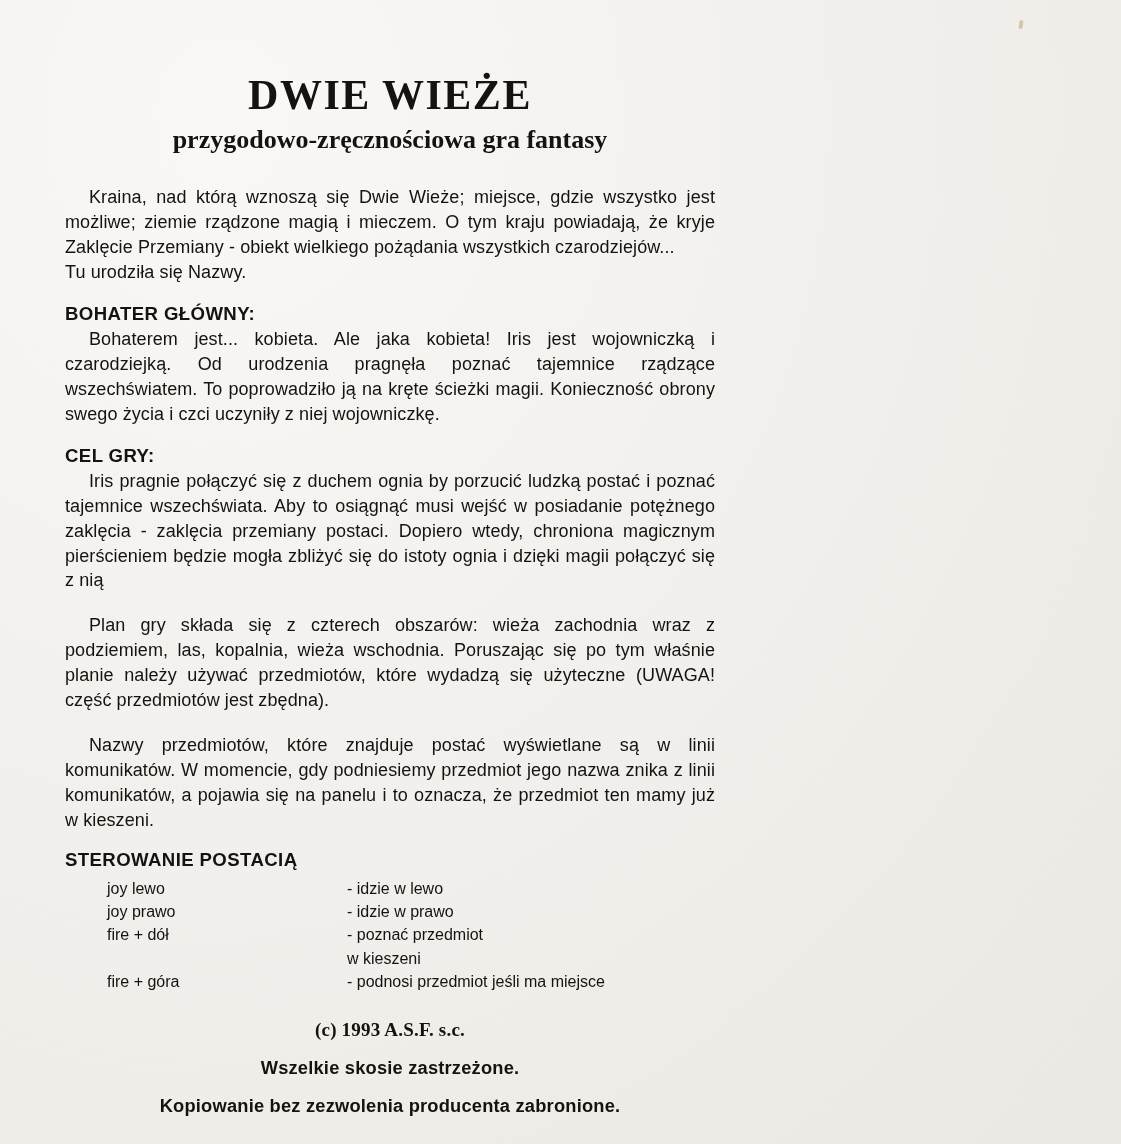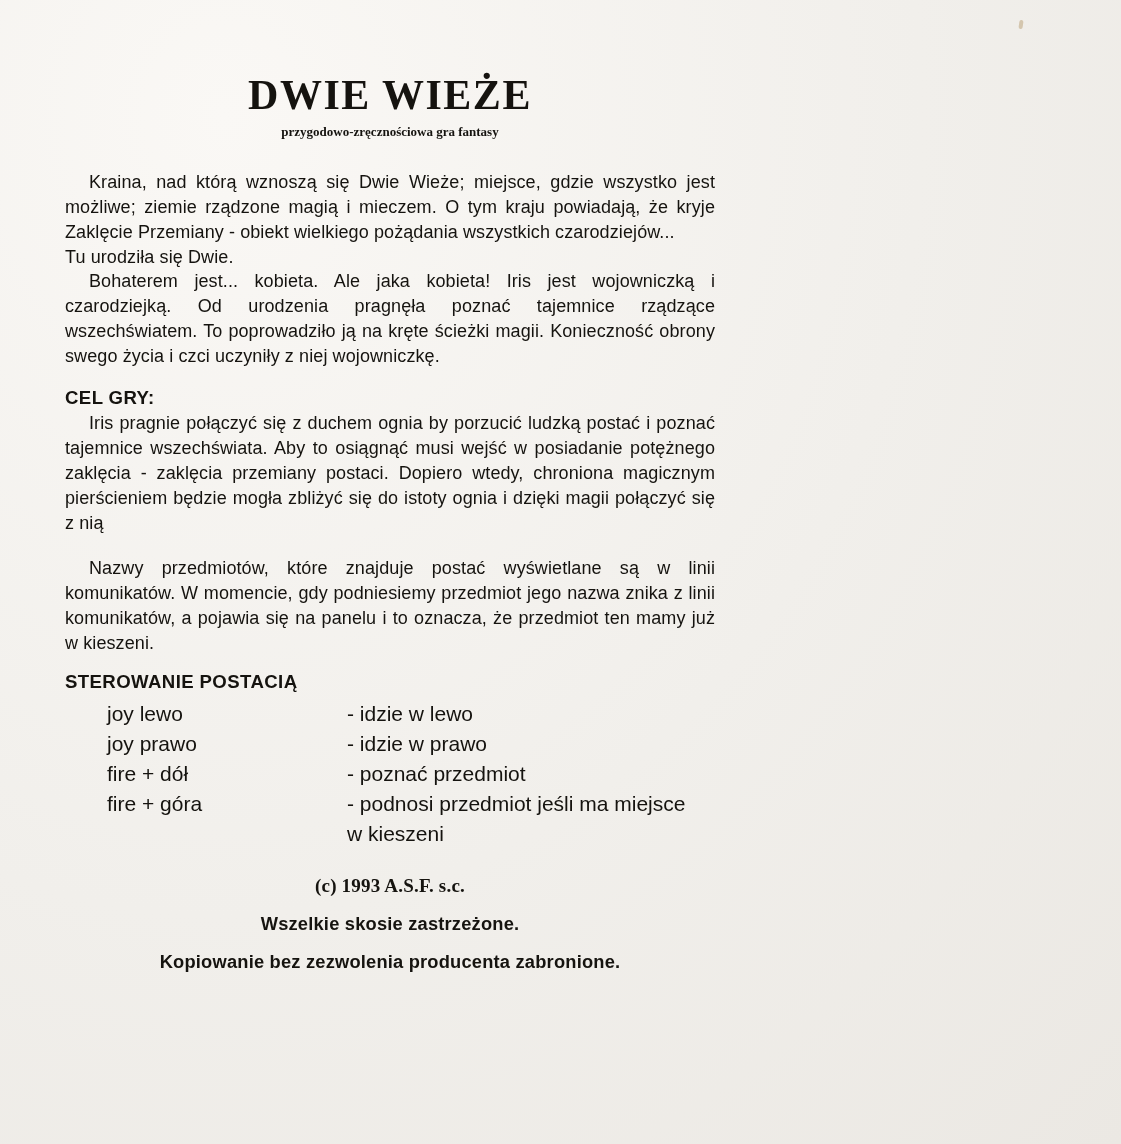--- a/index.html
+++ b/index.html
@@ -51,21 +51,21 @@
     font-weight: bold;
     font-size: 42px;
     letter-spacing: 1.5px;
     text-align: center;
     margin: 0 0 6px 0;
     line-height: 1.1;
   }
   h2.subtitle {
     font-family: "Liberation Serif", serif;
     font-weight: bold;
-    font-size: 13px;
+    font-size: 26px;
     text-align: center;
     margin: 0 0 30px 0;
     line-height: 1.2;
   }
   p.para {
     font-size: 18px;
     line-height: 1.385;
     margin: 0 0 0 0;
     text-align: justify;
     text-justify: inter-word;
@@ -85,21 +85,21 @@
     font-weight: bold;
     margin: 18px 0 2px 0;
     letter-spacing: 0.4px;
   }
   h3.section.tight {
     margin-top: 16px;
   }
   table.controls {
     margin: 6px 0 0 42px;
     border-collapse: collapse;
-    font-size: 21px;
+    font-size: 16px;
   }
   table.controls td {
     padding: 1px 0;
     vertical-align: top;
     line-height: 1.33;
   }
   table.controls td.key {
     width: 232px;
     padding-right: 8px;
   }
@@ -125,53 +125,55 @@
 <div class="paper"></div>
 <div class="speck"></div>
 
 <div class="sheet">
   <div class="content">
 
     <h1 class="title">DWIE WIEŻE</h1>
     <h2 class="subtitle">przygodowo-zręcznościowa gra fantasy</h2>
 
     <p class="para indent">Kraina, nad którą wznoszą się Dwie Wieże; miejsce, gdzie wszystko jest możliwe; ziemie rządzone magią i mieczem. O tym kraju powiadają, że kryje Zaklęcie Przemiany - obiekt wielkiego pożądania wszystkich czarodziejów...</p>
-    <p class="para nojust">Tu urodziła się Dwie.</p>
+    <p class="para nojust">Tu urodziła się Nazwy.</p>
 
+    <h3 class="section">BOHATER GŁÓWNY:</h3>
     <p class="para indent">Bohaterem jest... kobieta. Ale jaka kobieta! Iris jest wojowniczką i czarodziejką. Od urodzenia pragnęła poznać tajemnice rządzące wszechświatem. To poprowadziło ją na kręte ścieżki magii. Konieczność obrony swego życia i czci uczyniły z niej wojowniczkę.</p>
 
     <h3 class="section">CEL GRY:</h3>
     <p class="para indent">Iris pragnie połączyć się z duchem ognia by porzucić ludzką postać i poznać tajemnice wszechświata. Aby to osiągnąć musi wejść w posiadanie potężnego zaklęcia - zaklęcia przemiany postaci. Dopiero wtedy, chroniona magicznym pierścieniem będzie mogła zbliżyć się do istoty ognia i dzięki magii połączyć się z nią</p>
 
+    <p class="para indent gap">Plan gry składa się z czterech obszarów: wieża zachodnia wraz z podziemiem, las, kopalnia, wieża wschodnia. Poruszając się po tym właśnie planie należy używać przedmiotów, które wydadzą się użyteczne (UWAGA! część przedmiotów jest zbędna).</p>
 
     <p class="para indent gap">Nazwy przedmiotów, które znajduje postać wyświetlane są w linii komunikatów. W momencie, gdy podniesiemy przedmiot jego nazwa znika z linii komunikatów, a pojawia się na panelu i to oznacza, że przedmiot ten mamy już w kieszeni.</p>
 
     <h3 class="section tight">STEROWANIE POSTACIĄ</h3>
 
     <table class="controls">
       <tbody>
           <tr>
         <td class="key">joy lewo</td>
         <td class="act">- idzie w lewo</td>
       </tr>
       <tr>
         <td class="key">joy prawo</td>
         <td class="act">- idzie w prawo</td>
       </tr>
       <tr>
         <td class="key">fire + dół</td>
         <td class="act">- poznać przedmiot</td>
       </tr>
       <tr>
+        <td class="key"></td>
+        <td class="act cont-line">w kieszeni</td>
+      </tr>
+      <tr>
         <td class="key">fire + góra</td>
         <td class="act">- podnosi przedmiot jeśli ma miejsce</td>
-      </tr>
-      <tr>
-        <td class="key"></td>
-        <td class="act cont-line">w kieszeni</td>
       </tr>
     </tbody>
       </table>
 
     <div class="footer">
       <div class="f1">(c) 1993 A.S.F. s.c.</div>
       <div>Wszelkie skosie zastrzeżone.</div>
       <div>Kopiowanie bez zezwolenia producenta zabronione.</div>
     </div>
 

